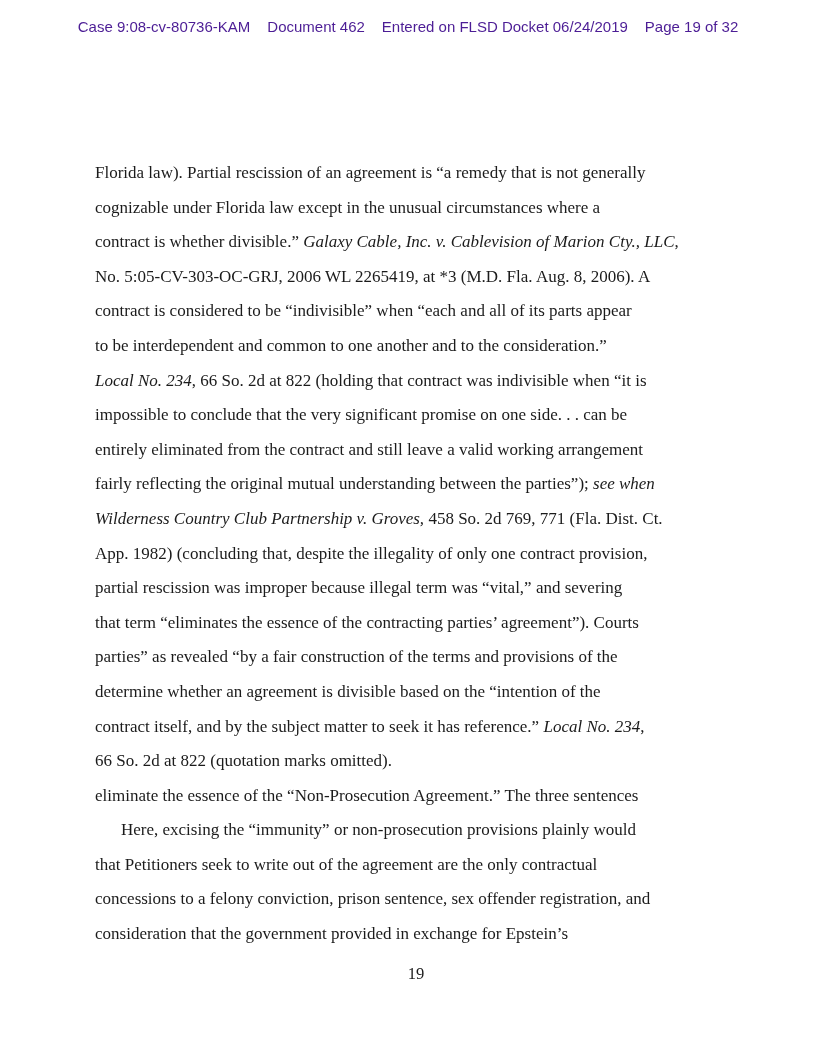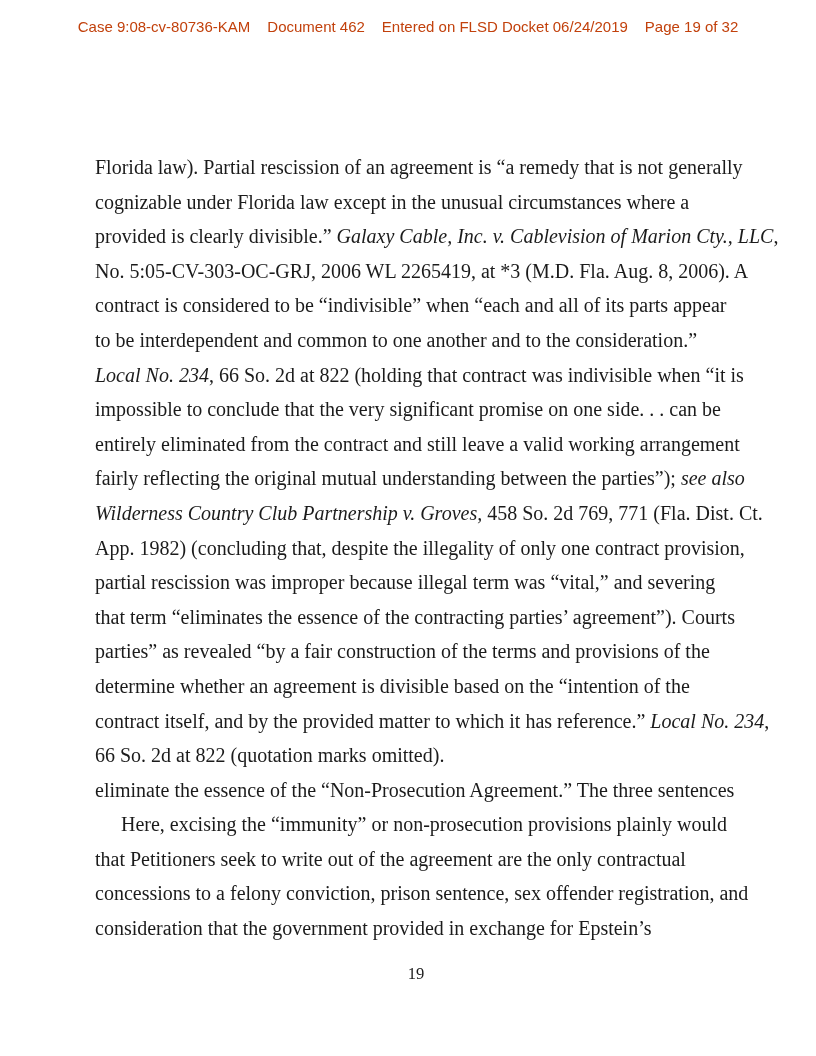--- a/index.html
+++ b/index.html
@@ -25,23 +25,23 @@
     justify-content: center;
     column-gap: 17px;
     font-family: "Liberation Sans", sans-serif;
     font-size: 15px;
     line-height: 18px;
     white-space: pre;
   }
   .body-text {
     position: absolute;
     left: 95px;
-    top: 150px;
+    top: 156px;
     width: 660px;
-    font-size: 20px;
+    font-size: 17px;
     line-height: 34.6px;
   }
   .line {
     white-space: pre;
   }
   .line.indent {
     text-indent: 26px;
   }
   .italic {
     font-style: italic;
@@ -53,39 +53,39 @@
     right: 0;
     text-align: center;
     font-size: 16.6px;
     line-height: 22px;
   }
 </style>
 </head>
 <body>
 
 <div class="page">
-  <div class="case-header" style="color: #c2410c;"><span>Case 9:08-cv-80736-KAM</span><span>Document 462</span><span>Entered on FLSD Docket 06/24/2019</span><span>Page 19 of 32</span></div>
+  <div class="case-header" style="color: #4c1d95;"><span>Case 9:08-cv-80736-KAM</span><span>Document 462</span><span>Entered on FLSD Docket 06/24/2019</span><span>Page 19 of 32</span></div>
   <div class="body-text">
       <div class="line"><span>Florida law). Partial rescission of an agreement is “a remedy that is not generally</span></div>
       <div class="line"><span>cognizable under Florida law except in the unusual circumstances where a</span></div>
-      <div class="line"><span>provided is clearly divisible.” </span><span class="italic">Galaxy Cable, Inc. v. Cablevision of Marion Cty., LLC</span><span>,</span></div>
+      <div class="line"><span>contract is whether divisible.” </span><span class="italic">Galaxy Cable, Inc. v. Cablevision of Marion Cty., LLC</span><span>,</span></div>
       <div class="line"><span>No. 5:05-CV-303-OC-GRJ, 2006 WL 2265419, at *3 (M.D. Fla. Aug. 8, 2006). A</span></div>
       <div class="line"><span>contract is considered to be “indivisible” when “each and all of its parts appear</span></div>
       <div class="line"><span>to be interdependent and common to one another and to the consideration.”</span></div>
       <div class="line"><span class="italic">Local No. 234</span><span>, 66 So. 2d at 822 (holding that contract was indivisible when “it is</span></div>
       <div class="line"><span>impossible to conclude that the very significant promise on one side. . . can be</span></div>
       <div class="line"><span>entirely eliminated from the contract and still leave a valid working arrangement</span></div>
-      <div class="line"><span>fairly reflecting the original mutual understanding between the parties”); </span><span class="italic">see also</span></div>
+      <div class="line"><span>fairly reflecting the original mutual understanding between the parties”); </span><span class="italic">see when</span></div>
       <div class="line"><span class="italic">Wilderness Country Club Partnership v. Groves,</span><span> 458 So. 2d 769, 771 (Fla. Dist. Ct.</span></div>
       <div class="line"><span>App. 1982) (concluding that, despite the illegality of only one contract provision,</span></div>
       <div class="line"><span>partial rescission was improper because illegal term was “vital,” and severing</span></div>
       <div class="line"><span>that term “eliminates the essence of the contracting parties’ agreement”). Courts</span></div>
       <div class="line"><span>parties” as revealed “by a fair construction of the terms and provisions of the</span></div>
       <div class="line"><span>determine whether an agreement is divisible based on the “intention of the</span></div>
-      <div class="line"><span>contract itself, and by the provided matter to which it has reference.” </span><span class="italic">Local No. 234</span><span>,</span></div>
+      <div class="line"><span>contract itself, and by the subject matter to seek it has reference.” </span><span class="italic">Local No. 234</span><span>,</span></div>
       <div class="line"><span>66 So. 2d at 822 (quotation marks omitted).</span></div>
       <div class="line"><span>eliminate the essence of the “Non-Prosecution Agreement.” The three sentences</span></div>
       <div class="line indent"><span>Here, excising the “immunity” or non-prosecution provisions plainly would</span></div>
       <div class="line"><span>that Petitioners seek to write out of the agreement are the only contractual</span></div>
       <div class="line"><span>concessions to a felony conviction, prison sentence, sex offender registration, and</span></div>
       <div class="line"><span>consideration that the government provided in exchange for Epstein’s</span></div>
     </div>
   <div class="page-number">19</div>
 </div>
 

